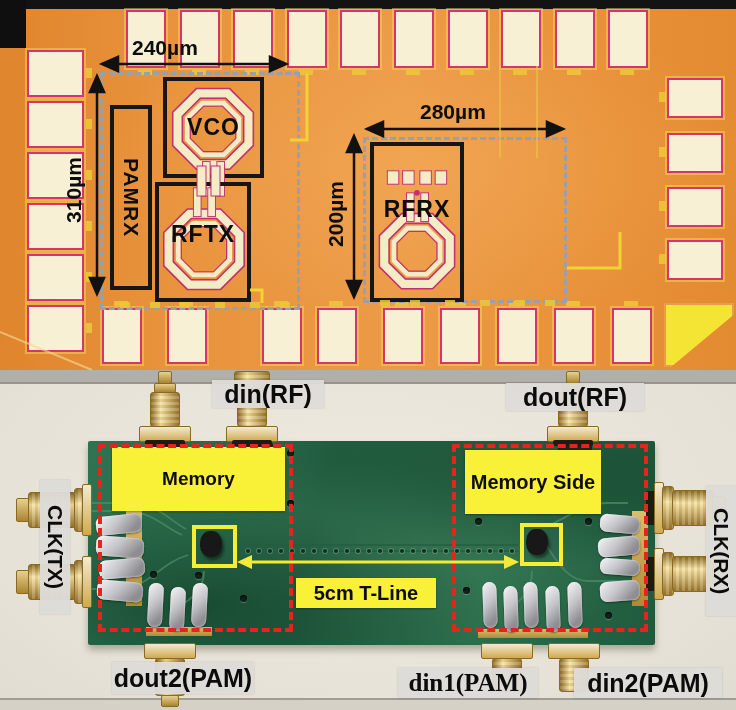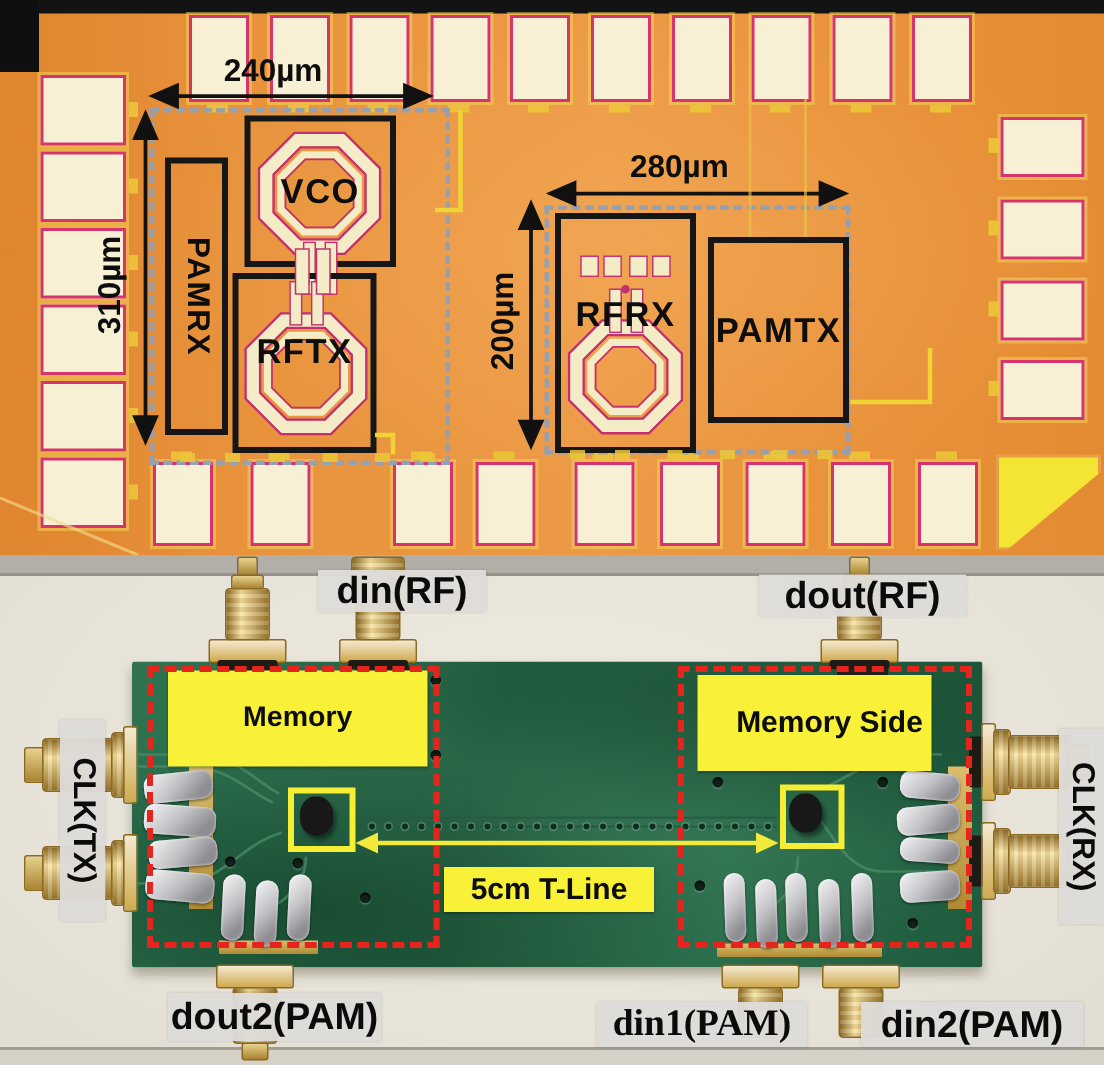--- a/index.html
+++ b/index.html
@@ -194,23 +194,20 @@
         <circle cx="47" cy="51" r="3" fill="#c23070"></circle>
           <g fill="#f3ecc6" stroke="#c23070" stroke-width="1">
      <rect x="16" y="28" width="12" height="14"></rect>
             <rect x="32" y="28" width="12" height="14"></rect>
      <rect x="50" y="28" width="12" height="14"></rect>
             <rect x="66" y="28" width="12" height="14"></rect>
           </g>
         </svg>
       <span class="lbl" style="font-size:23px;position:relative;top:-13px;">RFRX</span>
     </div>
-    <div class="blk" style="left:472px;top:158px;width:94px;height:124px;">
-      <span class="lbl" style="font-size:23px;">PAMTX</span>
-    </div>
 
     <svg class="abs" width="736" height="370" style="left:0;top:0;pointer-events:none;">
       <g stroke="#111" stroke-width="2.5" fill="#111">
         <line x1="116" y1="64" x2="272" y2="64"></line>
         <polygon points="102,64 118,57 118,71"></polygon>
           <polygon points="286,64 270,57 270,71"></polygon>
         <line x1="97" y1="90" x2="97" y2="280"></line>
         <polygon points="97,76 90,92 104,92"></polygon>
           <polygon points="97,294 90,278 104,278"></polygon>
         <line x1="381" y1="129" x2="549" y2="129"></line>
@@ -243,21 +240,21 @@
           <rect x="280" y="302" width="10" height="6"></rect>
         <rect x="380" y="300" width="10" height="6"></rect>
           <rect x="410" y="300" width="10" height="6"></rect>
         <rect x="445" y="300" width="10" height="6"></rect>
           <rect x="480" y="300" width="10" height="6"></rect>
         <rect x="515" y="300" width="10" height="6"></rect>
           <rect x="545" y="300" width="10" height="6"></rect>
       </g>
     </svg>
 
-    <div class="dimlabel" style="left:132px;top:36px;width:100px;text-align:center;">240µm</div>
+    <div class="dimlabel" style="left:132px;top:36px;width:100px;">240µm</div>
     <div class="dimlabel vdim" style="left:74px;top:190px;">310µm</div>
     <div class="dimlabel" style="left:420px;top:100px;width:100px;text-align:left;">280µm</div>
     <div class="dimlabel vdim" style="left:336px;top:214px;">200µm</div>
 
     <div id="triangle" class="abs"></div>
   </section>
 
   <section id="boardp" class="abs">
     <div id="table-strip" class="abs"></div>
     <div id="bottom-strip" class="abs"></div>
@@ -354,21 +351,21 @@
 
       <svg class="abs" width="567" height="204" style="left:0;top:0;pointer-events:none;">
         <line x1="160" y1="121" x2="420" y2="121" stroke="#f2e93a" stroke-width="3"></line>
         <polygon points="149,121 164,114 164,128" fill="#f2e93a"></polygon>
         <polygon points="431,121 416,114 416,128" fill="#f2e93a"></polygon>
       </svg>
 
       <div class="callout" style="left:24px;top:6px;width:173px;height:64px;font-size:19px;">
         <span>Memory</span>
       </div>
-      <div class="callout" style="left:377px;top:9px;width:136px;height:64px;padding-left:20px;">
+      <div class="callout" style="left:377px;top:9px;width:136px;height:64px;">
         <span>Memory Side</span>
       </div>
       <div class="callout" style="left:208px;top:137px;width:140px;height:30px;">
         <span>5cm T-Line</span>
       </div>
     </div>
 
     <div id="smas">
         <div class="goldtip" style="left:158px;top:1px;width:14px;height:13px;"></div>
         <div class="goldtip" style="left:154px;top:13px;width:22px;height:10px;"></div>

